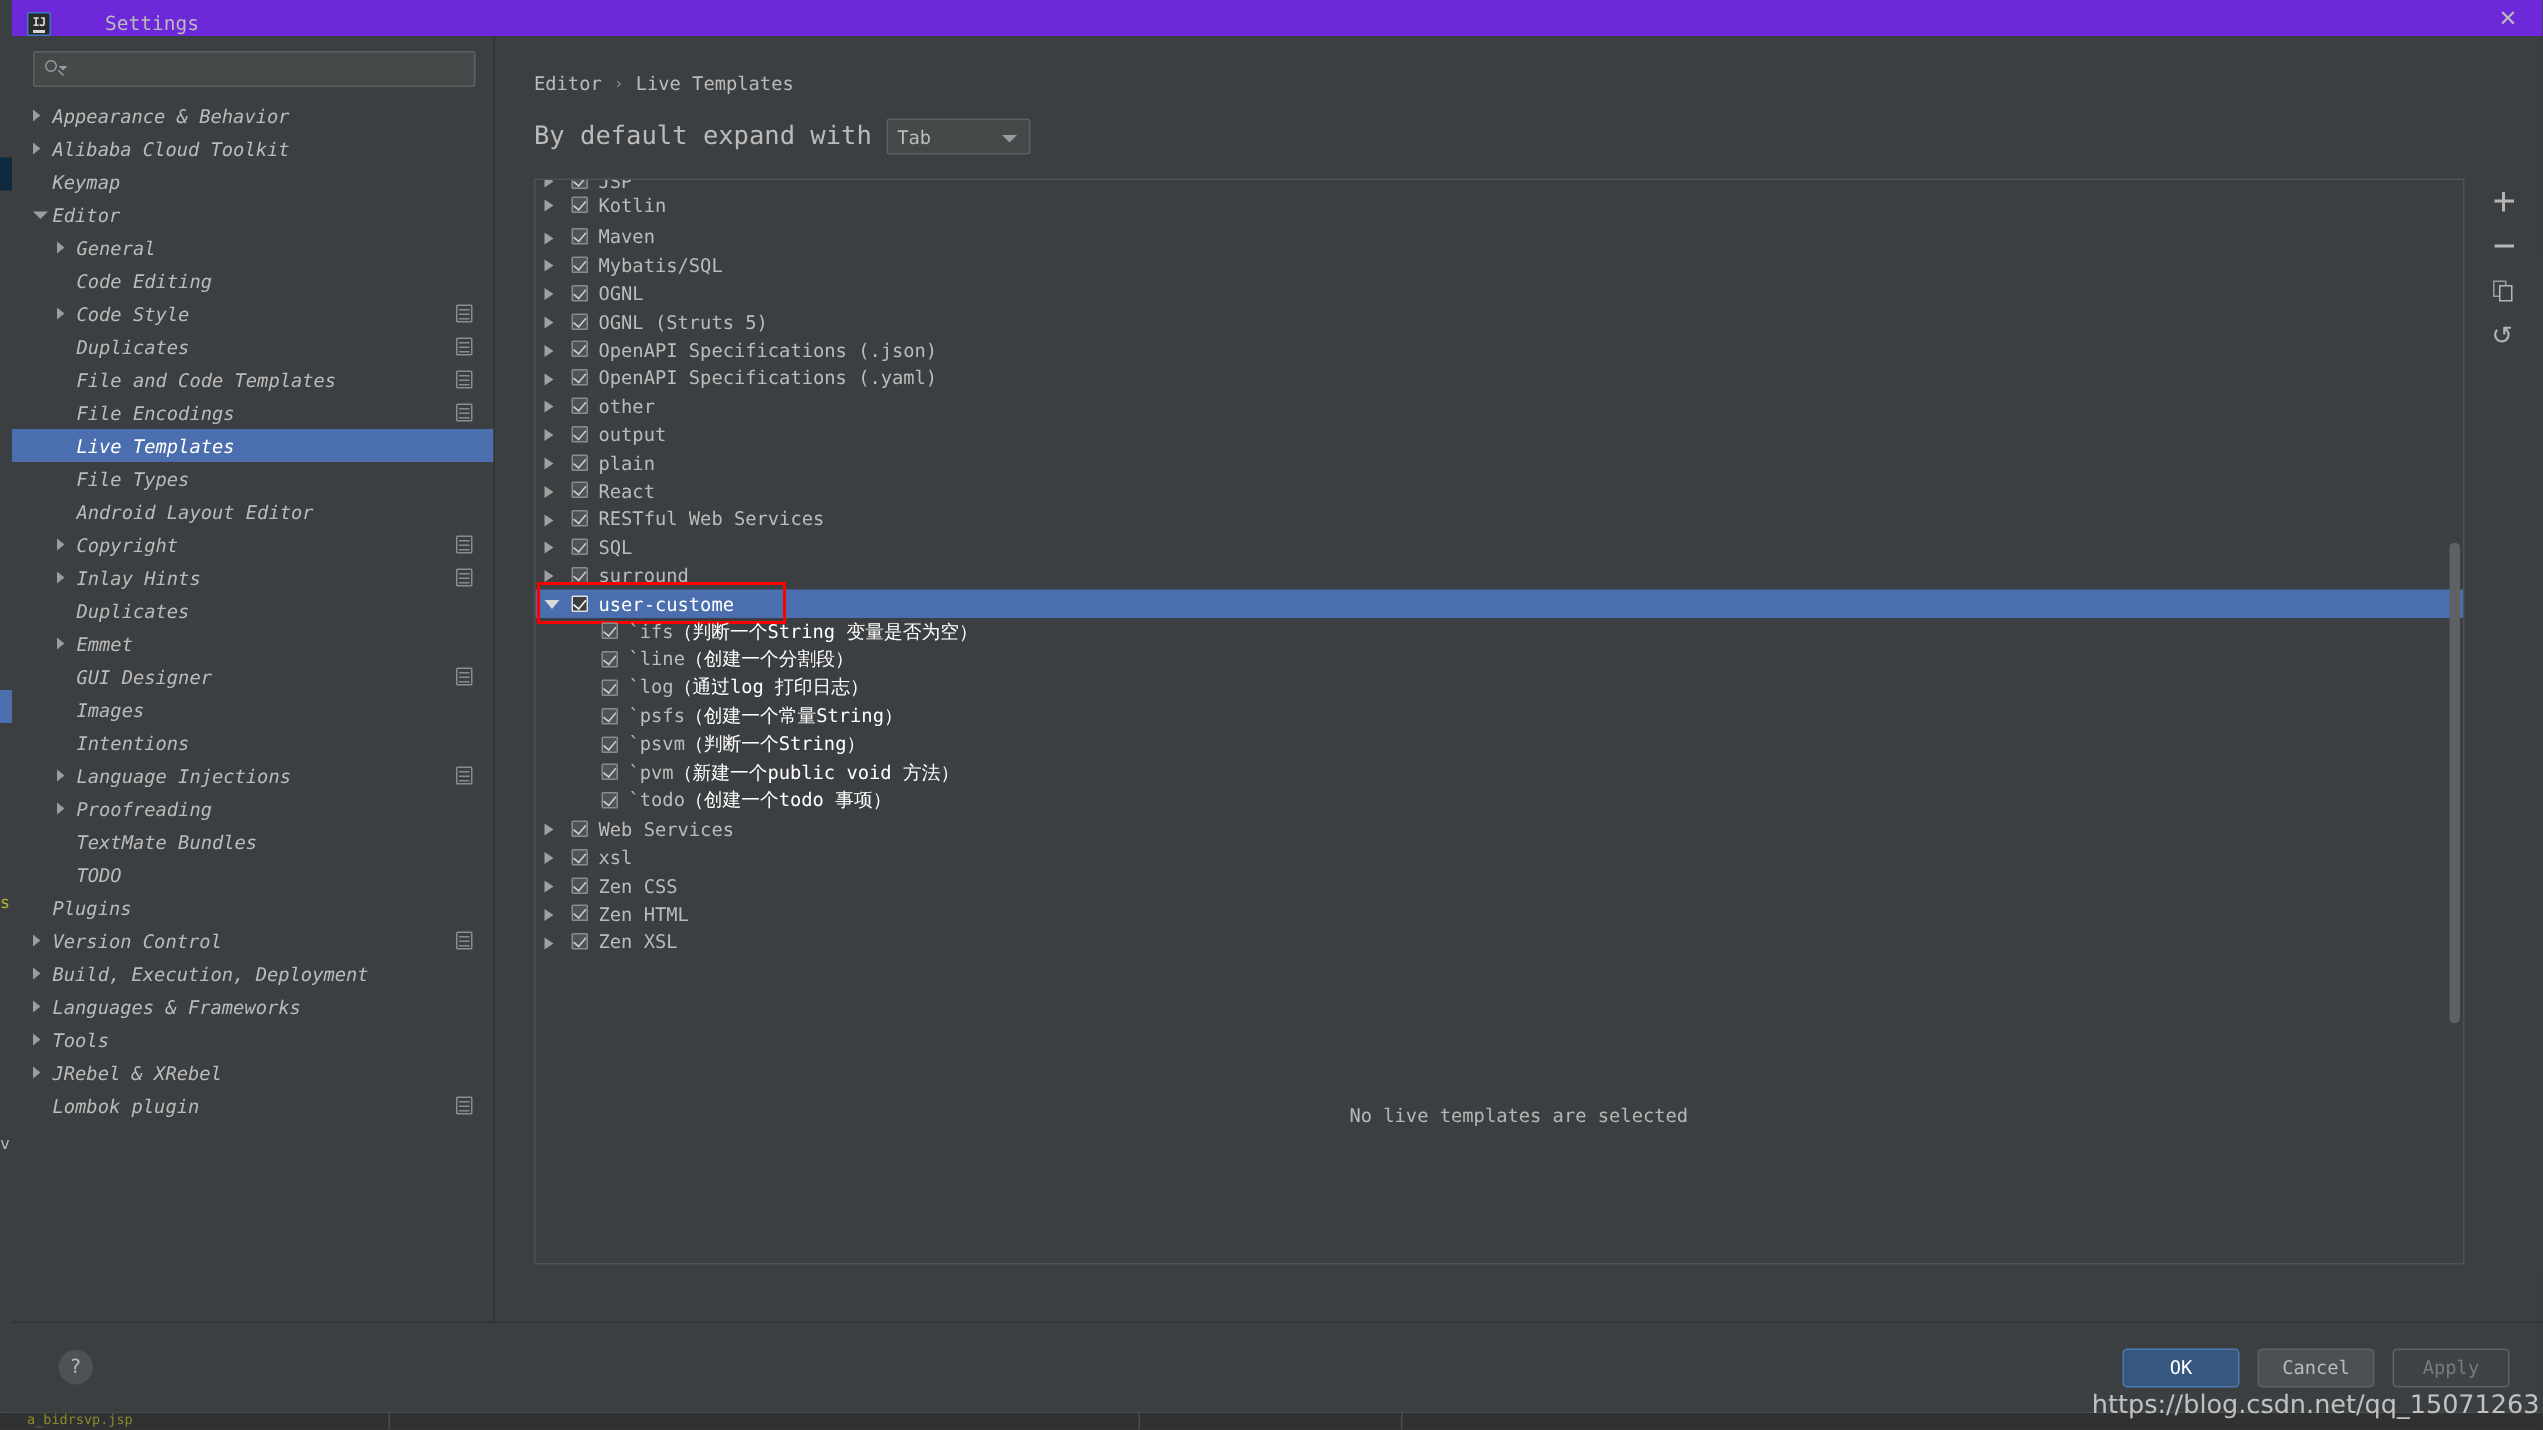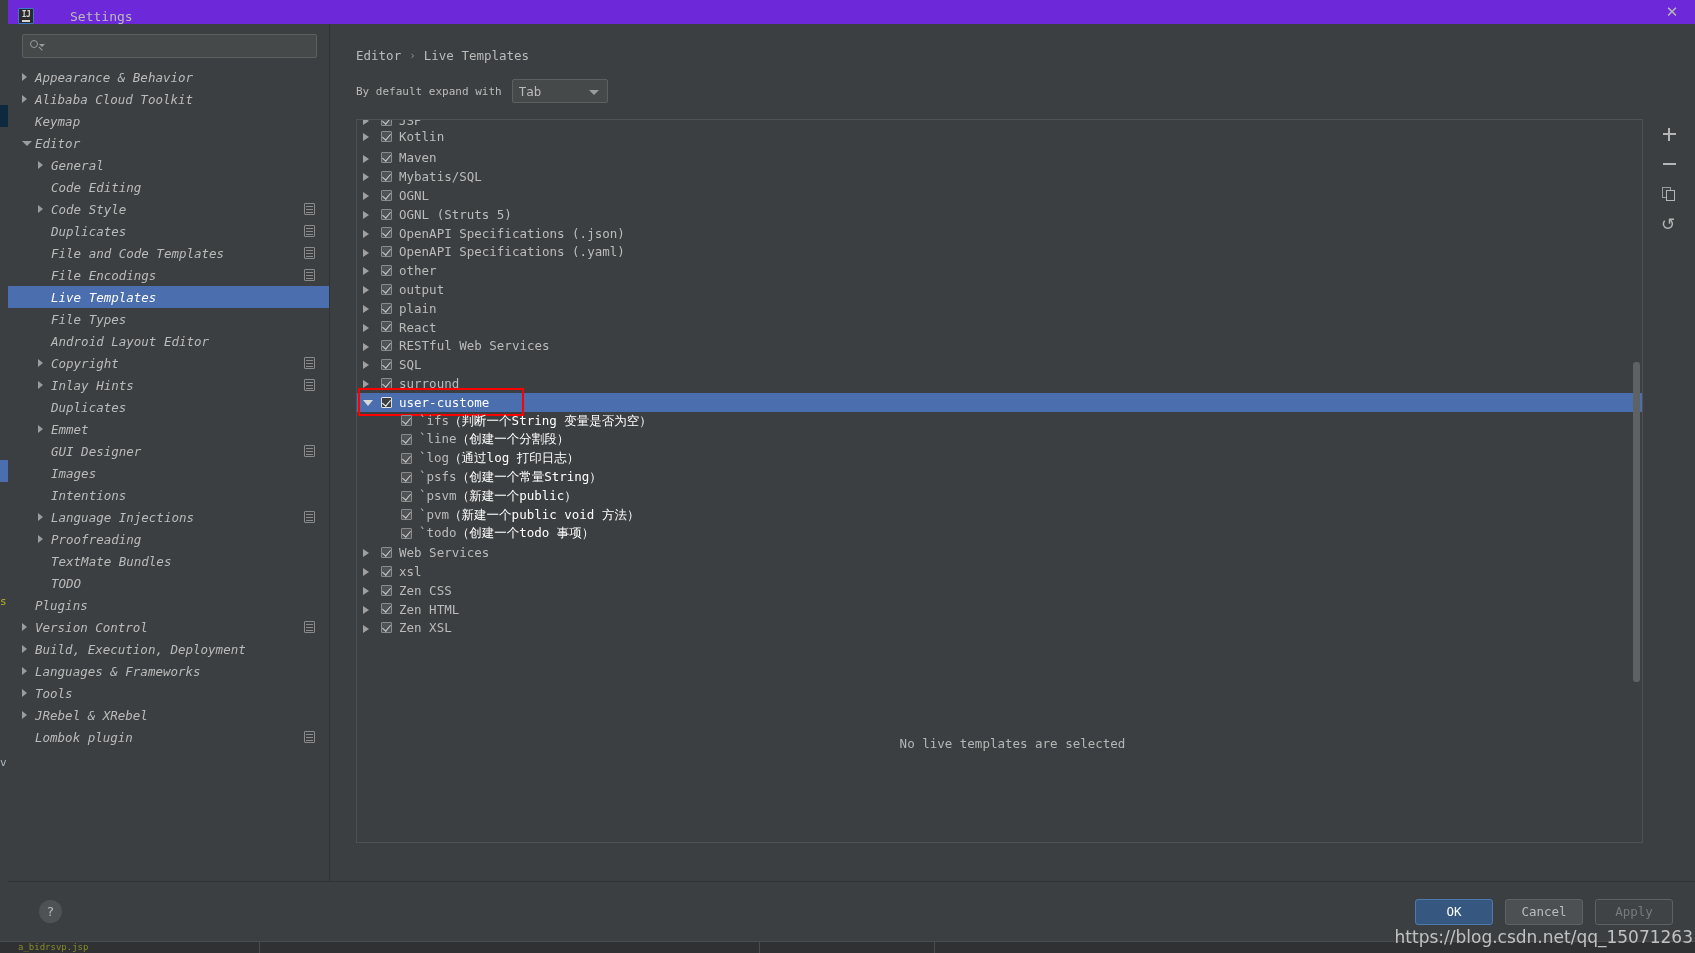--- a/index.html
+++ b/index.html
@@ -108,21 +108,21 @@
     min-width: 0; position: relative; padding: 0;
   }
   .breadcrumb {
     padding: 24px 0 0 26px; color: #bbbbbb; font-size: 12.5px;
     display: flex; align-items: center; gap: 8px;
   }
   .breadcrumb .sep { color: #8c8c8c; font-size: 11px; }
   .expand-row {
     padding: 16px 0 0 26px; display: flex; align-items: center; gap: 10px;
   }
-  .expand-label { color: #bbbbbb; font-size: 11px; }
+  .expand-label { color: #bbbbbb; font-size: 17px; }
   .combo {
     width: 96px; height: 24px; background: #45494a; border: 1px solid #5e6060;
     border-radius: 2px; display: flex; align-items: center; padding: 0 6px;
     position: relative; cursor: pointer;
   }
   .combo-val { color: #bbbbbb; font-size: 12.5px; text-align: center; }
   .combo-caret {
     position: absolute; right: 8px; top: 10px; width: 0; height: 0;
     border-left: 5px solid transparent; border-right: 5px solid transparent;
     border-top: 5px solid #9a9d9f;
@@ -492,21 +492,21 @@
             <div class="trow" style="top: 338.4px; position: absolute; left: 0px; right: 0px;">
               <span class="cbox" style="left: 44px;"></span>
               <span class="rlabel" style="left: 62px;"><span class="tpl-key">`log</span><span class="tpl-desc">（通过log 打印日志）</span></span>
             </div>
             <div class="trow" style="top: 357.2px; position: absolute; left: 0px; right: 0px;">
               <span class="cbox" style="left: 44px;"></span>
               <span class="rlabel" style="left: 62px;"><span class="tpl-key">`psfs</span><span class="tpl-desc">（创建一个常量String）</span></span>
             </div>
             <div class="trow" style="top: 376px; position: absolute; left: 0px; right: 0px;">
               <span class="cbox" style="left: 44px;"></span>
-              <span class="rlabel" style="left: 62px;"><span class="tpl-key">`psvm</span><span class="tpl-desc">（新建一个public）</span></span>
+              <span class="rlabel" style="left: 62px;"><span class="tpl-key">`psvm</span><span class="tpl-desc">（判断一个String）</span></span>
             </div>
             <div class="trow" style="top: 394.8px; position: absolute; left: 0px; right: 0px;">
               <span class="cbox" style="left: 44px;"></span>
               <span class="rlabel" style="left: 62px;"><span class="tpl-key">`pvm</span><span class="tpl-desc">（新建一个public void 方法）</span></span>
             </div>
             <div class="trow" style="top: 413.6px; position: absolute; left: 0px; right: 0px;">
               <span class="cbox" style="left: 44px;"></span>
               <span class="rlabel" style="left: 62px;"><span class="tpl-key">`todo</span><span class="tpl-desc">（创建一个todo 事项）</span></span>
             </div>
             <div class="trow" style="top: 432.4px; position: absolute; left: 0px; right: 0px;">

